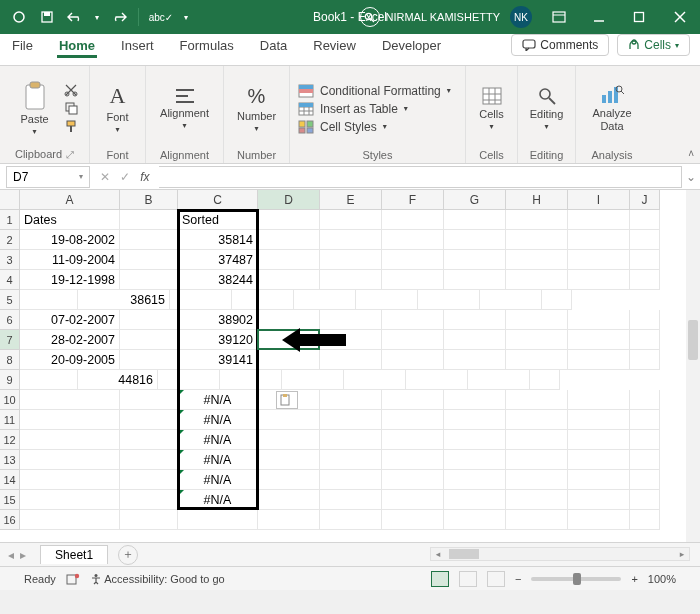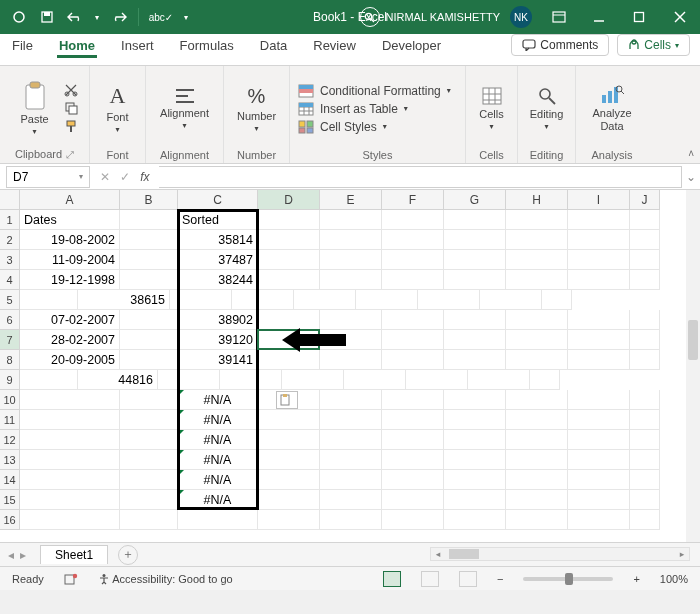--- a/index.html
+++ b/index.html
@@ -76,21 +76,21 @@
   .sheettabs { height: 24px; background: #f5f5f5; display: flex; align-items: center; border-top: 1px solid #d4d4d4; font-size: 12px; position: relative; }
   .st-nav { display: flex; gap: 6px; padding: 0 8px; color: #999; }
   .st-tab { background: #fff; border: 1px solid #cfcfcf; border-bottom: none; padding: 2px 14px; margin-left: 6px; }
   .st-add { width: 20px; height: 20px; border: 1px solid #cfcfcf; border-radius: 50%; display: inline-flex; align-items: center; justify-content: center; margin-left: 10px; color: #666; }
   .hscroll { position: absolute; right: 10px; left: 430px; top: 4px; height: 14px; background: #f2f2f2; border: 1px solid #e0e0e0; }
   .hscroll .lbtn, .hscroll .rbtn { position: absolute; top: 0; width: 14px; height: 12px; color: #888; text-align: center; font-size: 9px; line-height: 12px; }
   .hscroll .lbtn { left: 0; } .hscroll .rbtn { right: 0; }
   .hscroll .thumb { position: absolute; left: 18px; width: 30px; top: 1px; bottom: 1px; background: #cfcfcf; }
 
   
-  .status { height: 24px; background: #f5f5f5; display: flex; align-items: center; font-size: 11px; color: #444; border-top: 1px solid #d4d4d4; padding: 0 12px; gap: 20px; }
+  .status { height: 24px; background: #f5f5f5; display: flex; align-items: center; font-size: 11px; color: #444; border-top: 1px solid #d4d4d4; padding: 0 24px; gap: 10px; }
   .status .spacer { flex: 1; }
   .zoom-slider { width: 90px; height: 4px; background: #cfcfcf; position: relative; border-radius: 2px; }
   .zoom-slider .knob { position: absolute; left: 42px; top: -4px; width: 8px; height: 12px; background: #888; border-radius: 2px; }
   .view-btn { width: 18px; height: 16px; border: 1px solid #cfcfcf; display: inline-block; }
   .view-btn.active { background: #d7e8dc; border-color: #217346; }
   svg { display: block; }
 </style>
 </head>
 <body>
 

